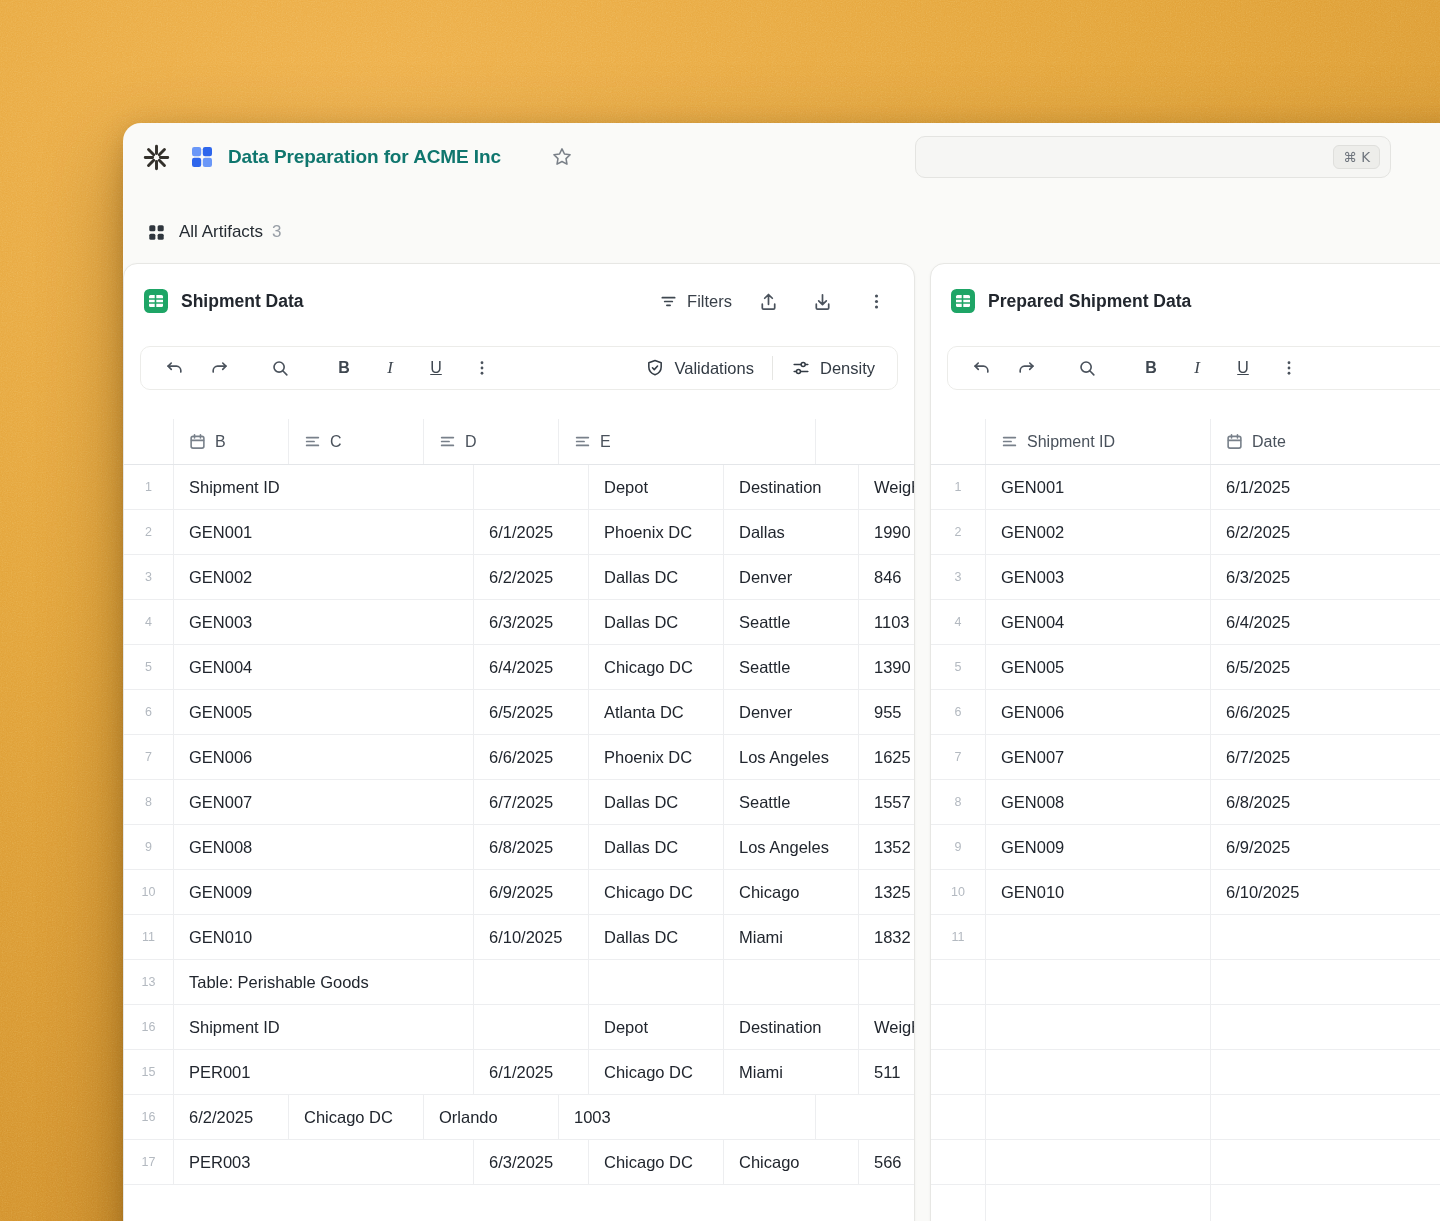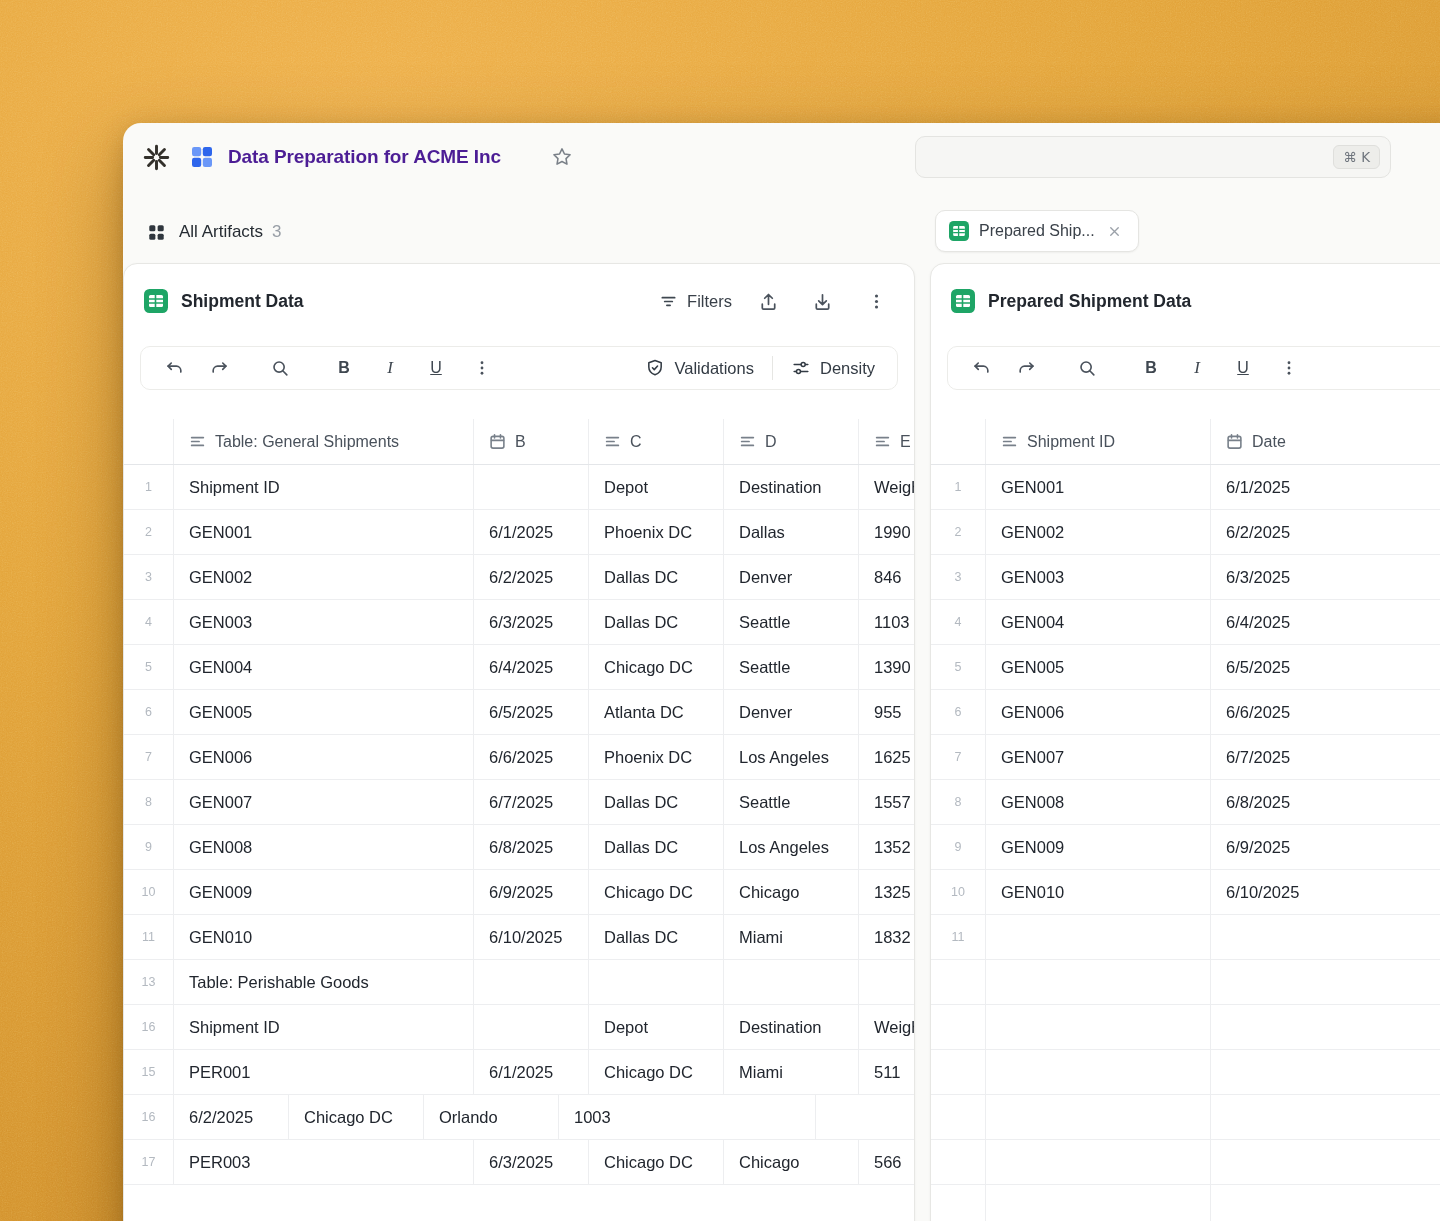--- a/index.html
+++ b/index.html
@@ -7,21 +7,21 @@
   .bg{position:absolute;inset:0;
     background:radial-gradient(120% 95% at 25% 10%, #EFB04A 0%, #E3A338 45%, #D2902A 100%);}
   .noise{position:absolute;inset:0;mix-blend-mode:soft-light;opacity:.65;pointer-events:none;}
   .window{position:absolute;left:123px;top:123px;width:1620px;height:1260px;
     background:#FAFAF8;border-radius:18px;
     box-shadow:0 30px 80px rgba(90,55,5,.40), 0 8px 24px rgba(90,55,5,.25);}
   
   .titlebar{position:relative;height:68px;display:flex;align-items:center;padding-left:20px;}
   .logo{width:27px;height:27px;margin-right:21px;flex:none;}
   .appicon{width:22px;height:22px;margin-right:15px;flex:none;}
-  .title{font-size:19px;font-weight:700;color:#4c1d95;letter-spacing:-.1px;}
+  .title{font-size:19px;font-weight:700;color:#0f766e;letter-spacing:-.1px;}
   .starbtn{margin-left:46px;width:30px;height:30px;display:flex;align-items:center;justify-content:center;background:none;border:none;padding:0;}
   .searchbar{position:absolute;left:792px;top:13px;width:476px;height:42px;box-sizing:border-box;
     border:1px solid #E4E4E1;background:#F6F6F4;border-radius:10px;
     display:flex;align-items:center;justify-content:flex-end;padding:0 10px;}
   .kbd{background:#EDEDEA;border:1px solid #DFDFDC;border-radius:6px;color:#6F757D;
     font-size:13.5px;padding:3px 9px;font-family:"DejaVu Sans","Liberation Sans",sans-serif;}
   
   .artrow{position:relative;height:54px;margin-top:14px;display:flex;align-items:center;padding-left:24px;}
   .grid4{width:19px;height:19px;margin-right:13px;flex:none;}
   .artlabel{font-size:17px;font-weight:400;color:#262C33;}
@@ -109,33 +109,20 @@
   <div class="artrow">
     <svg class="grid4" viewBox="0 0 20 20" fill="#2F363E">
       <rect x="2.4" y="2.4" width="6.4" height="6.4" rx="1.6"></rect>
       <rect x="11.2" y="2.4" width="6.4" height="6.4" rx="1.6"></rect>
       <rect x="2.4" y="11.2" width="6.4" height="6.4" rx="1.6"></rect>
       <rect x="11.2" y="11.2" width="6.4" height="6.4" rx="1.6"></rect>
     </svg>
     <span class="artlabel">All Artifacts</span>
     <span class="artcount">3</span>
 
-    <div class="tab">
-      <svg width="20" height="20" viewBox="0 0 24 24">
-        <rect width="24" height="24" rx="5.5" fill="#1EA566"></rect>
-        <rect x="5" y="6" width="14" height="12" rx="1.5" fill="#fff"></rect>
-        <path d="M5 10h14M5 14h14M11.5 6v12" stroke="#1EA566" stroke-width="1.6"></path>
-      </svg>
-      <span class="tablabel">Prepared Ship...</span>
-      <button class="tabclose">
-        <svg width="15" height="15" viewBox="0 0 20 20">
-          <path d="M5 5l10 10M15 5L5 15" stroke="#9AA0A8" stroke-width="1.8" stroke-linecap="round"></path>
-        </svg>
-      </button>
-    </div>
   </div>
 
   <section class="panel left">
     <div class="phead">
       <svg class="sheeticon" viewBox="0 0 24 24">
         <rect width="24" height="24" rx="5.5" fill="#1EA566"></rect>
         <rect x="5" y="6" width="14" height="12" rx="1.5" fill="#fff"></rect>
         <path d="M5 10h14M5 14h14M11.5 6v12" stroke="#1EA566" stroke-width="1.6"></path>
       </svg>
       <span class="ptitle">Shipment Data</span>
@@ -212,26 +199,20 @@
             <circle cx="13.4" cy="7.2" r="2.2" fill="#fff"></circle>
             <circle cx="8.2" cy="14.8" r="2.2" fill="#fff"></circle>
         </svg>
         <span>Density</span>
       </button>
     </div>
 
     <div class="grid">
         <div class="grow ghead">
           <div class="gnum" style="width:50px"></div>
-          <div class="gcell" style="width:300px">
-            <svg class="colicon" viewBox="0 0 16 16">
-              <path d="M2.5 4.3h11M2.5 8h7M2.5 11.7h11" stroke="#78808A" stroke-width="1.6" fill="none" stroke-linecap="round"></path>
-            </svg>
-            <span>Table: General Shipments</span>
-          </div>
           <div class="gcell" style="width:115px">
             <svg class="colicon" viewBox="0 0 16 16">
               <rect x="2" y="3.2" width="12" height="11" rx="1.8" stroke="#78808A" stroke-width="1.5" fill="none"></rect>
               <path d="M5.2 1.6v3M10.8 1.6v3M2.3 6.9h11.4" stroke="#78808A" stroke-width="1.5" stroke-linecap="round"></path>
             </svg>
             <span>B</span>
           </div>
           <div class="gcell" style="width:135px">
             <svg class="colicon" viewBox="0 0 16 16">
               <path d="M2.5 4.3h11M2.5 8h7M2.5 11.7h11" stroke="#78808A" stroke-width="1.6" fill="none" stroke-linecap="round"></path>

